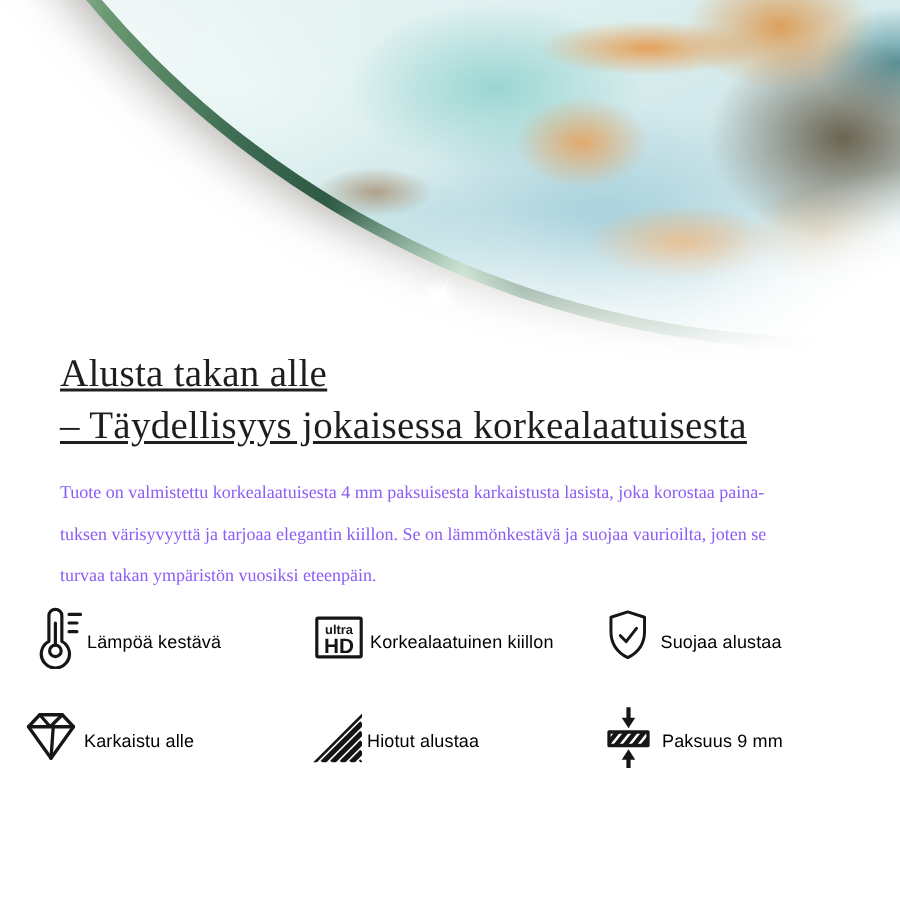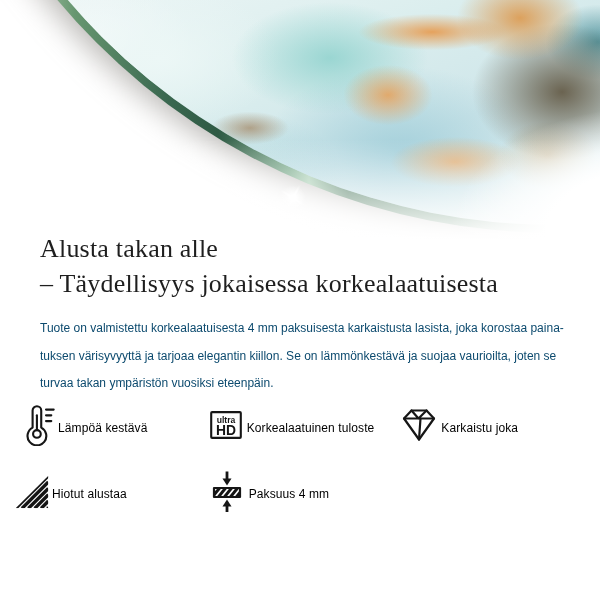--- a/index.html
+++ b/index.html
@@ -56,27 +56,27 @@
   }
   .sparkle .ray { position:absolute; left:0; top:14px; width:30px; height:2px;
     background:linear-gradient(90deg, rgba(255,255,255,0), #fff 40% 60%, rgba(255,255,255,0)); }
   .sparkle .ray.r1 { transform:rotate(33deg); }
   .sparkle .ray.r2 { transform:rotate(118deg); }
 
   
   .heading {
     position:absolute; left:40px; top:231px; width:556px;
     font-family:"Liberation Serif", serif; font-weight:400;
-    font-size:26px; line-height:35px; color:#1e1e1e; letter-spacing:.2px;
+    font-size:26px; line-height:35px; color:#1e1e1e; letter-spacing:.2px;text-decoration:underline;
   }
   .heading span { display:block; }
   .para {
     position:absolute; left:40px; top:315px; width:558px;
-    font-size:12px; line-height:27.5px; color:#0c4a6e;
-    white-space:pre-line; letter-spacing:0;
+    font-size:12px; line-height:27.5px; color:#8b5cf6;
+    white-space:pre-line; letter-spacing:0;font-family:Liberation Serif, serif;
   }
 
   
   .features {
     position:absolute; left:12px; top:399px; width:578px;
     display:grid; grid-template-columns:repeat(3,1fr); row-gap:19px;
   }
   .feature { display:flex; flex-direction:row; align-items:center; }
   .icon-wrap { height:47px; display:flex; align-items:flex-end; justify-content:center; }
   .feature-label { margin-top:10px; font-size:12px; color:#000000; letter-spacing:.1px; }
@@ -126,32 +126,41 @@
   </div>
 
   <div class="feature">
     <div class="icon-wrap">
       <svg width="42" height="42" viewBox="0 0 44 44">
         <rect class="stroke" x="6.5" y="8.5" width="31" height="27" rx="1" stroke-width="2.6"></rect>
         <text class="badge-txt" x="22" y="19.5" font-size="9">ultra</text>
         <text class="badge-txt" x="22" y="32.5" font-size="14.5">HD</text>
       </svg>
     </div>
-    <div class="feature-label">Korkealaatuinen tuloste</div>
-  </div>
-
+    <div class="feature-label">Korkealaatuinen kiillon</div>
+  </div>
+
+  <div class="feature">
+    <div class="icon-wrap">
+      <svg width="43" height="43" viewBox="0 0 48 48">
+        <path class="stroke" d="M24 5.5 L36.5 9.5 V20 C36.5 29.5 31 36 24 39.5 C17 36 11.5 29.5 11.5 20 V9.5 Z" stroke-width="2.3"></path>
+        <path class="stroke" d="M18.5 23.2 L22.8 27.6 L30.5 17.8" stroke-width="2.4"></path>
+      </svg>
+    </div>
+    <div class="feature-label">Suojaa alustaa</div>
+  </div>
 
   <div class="feature">
     <div class="icon-wrap">
       <svg width="44" height="44" viewBox="0 0 44 44">
         <path class="stroke" d="M14.5 8.5 H29.5 L37 16.5 L22 37.5 L7 16.5 Z" stroke-width="2.1"></path>
         <path class="stroke" d="M7 16.5 H37 M14.5 8.5 L21.5 16.5 L29.5 8.5 M23.5 16.5 L22 37.5" stroke-width="2"></path>
       </svg>
     </div>
-    <div class="feature-label">Karkaistu joka</div>
+    <div class="feature-label">Karkaistu alle</div>
   </div>
 
   <div class="feature">
     <div class="icon-wrap">
       <svg width="40" height="40" viewBox="0 0 44 44">
         <defs>
             <clipPath id="tri">
               <polygon points="4,40 40,4 40,40"></polygon>
             </clipPath>
           </defs>
@@ -183,16 +192,16 @@
           <line x1="23" y1="32" x2="35" y2="17"></line>
           <line x1="29" y1="32" x2="41" y2="17"></line>
         </g>
         <rect class="stroke" x="9" y="20" width="26" height="9" stroke-width="2.2" stroke-linejoin="miter"></rect>
         <path d="M22 3.5 V11" stroke="#151515" stroke-width="2.8"></path>
         <polygon class="fill" points="17.5,10.5 26.5,10.5 22,17.5"></polygon>
         <path d="M22 45 V38" stroke="#151515" stroke-width="2.8"></path>
         <polygon class="fill" points="17.5,38.5 26.5,38.5 22,31.5"></polygon>
       </svg>
     </div>
-    <div class="feature-label">Paksuus 4 mm</div>
+    <div class="feature-label">Paksuus 9 mm</div>
   </div>
 
 </div>
 
 </body></html>

